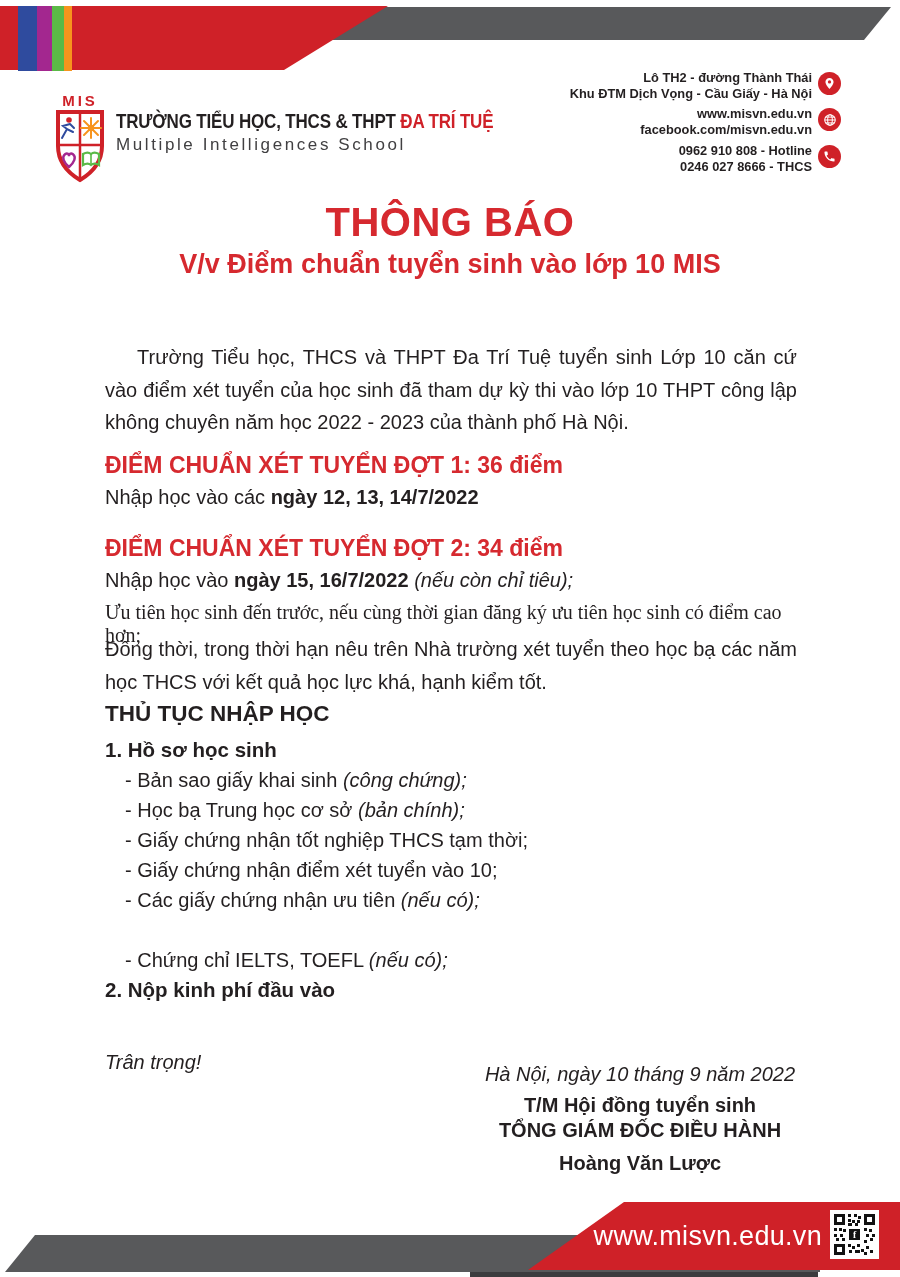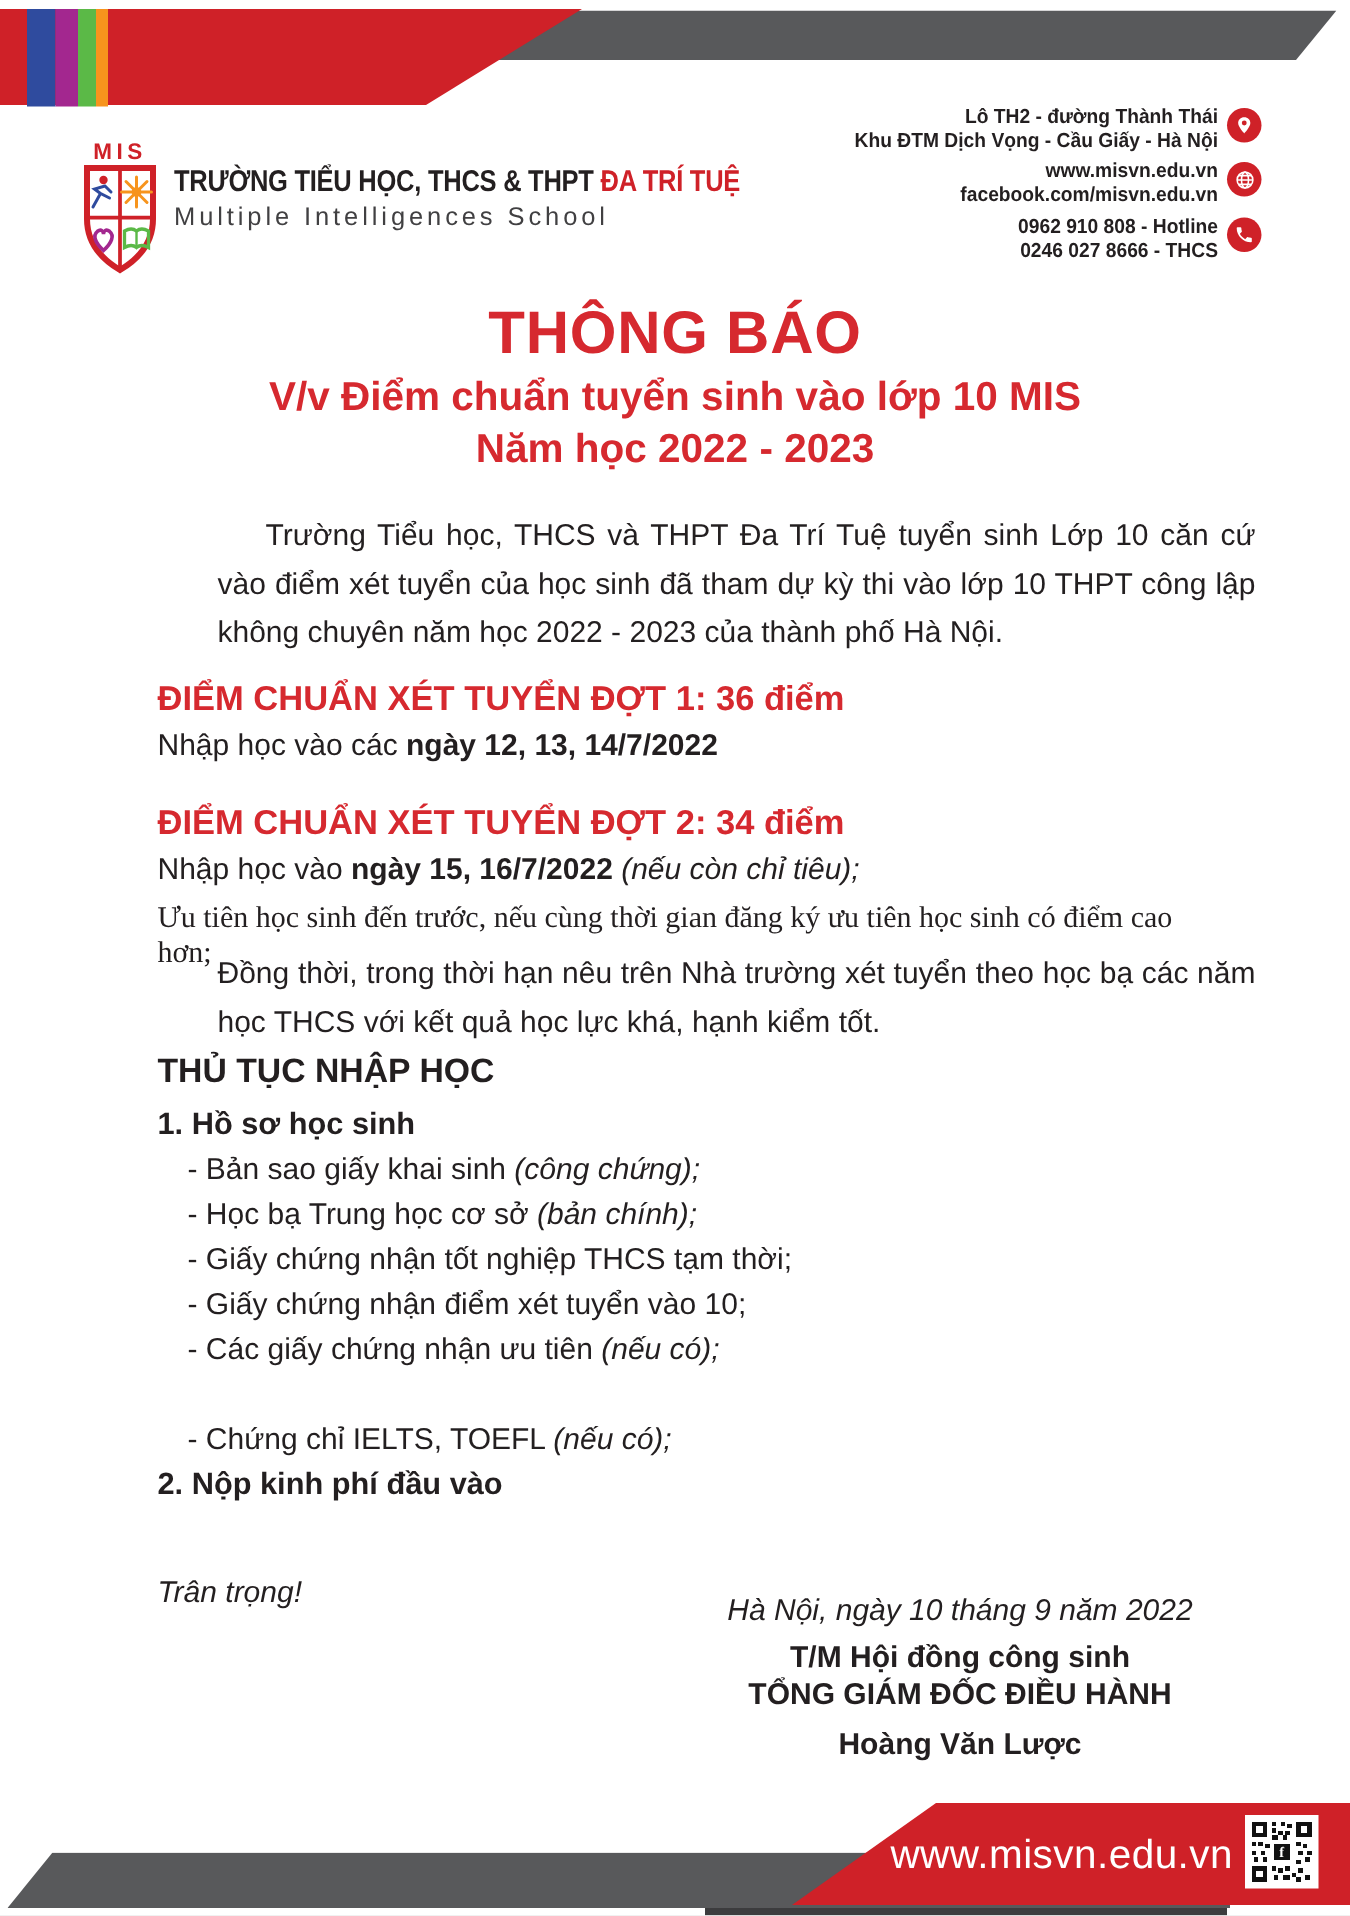--- a/index.html
+++ b/index.html
@@ -34,21 +34,21 @@
   .cicon{position:absolute; left:818px; width:23px; height:23px; border-radius:50%;
     background:#cf2128; display:flex; align-items:center; justify-content:center;}
 
   
   .title{position:absolute; left:0; top:200px; width:900px; text-align:center;
     color:#d6292f; font-size:40px; font-weight:bold; letter-spacing:.5px;}
   .subtitle{position:absolute; left:0; width:900px; text-align:center;
     color:#d6292f; font-size:27px; font-weight:bold;}
   .sub1{top:249px;} .sub2{top:284px;}
 
-  .para{position:absolute; left:105px; width:692px; font-size:20px; line-height:32.5px;margin-left:40px;}
+  .para{position:absolute; left:105px; width:692px; font-size:20px; line-height:32.5px;}
   .intro{top:341px; text-align:justify; text-indent:32px;}
   .redhead{position:absolute; left:105px; width:692px; color:#d6292f;
     font-size:23px; font-weight:bold; white-space:nowrap;}
   .line{position:absolute; left:105px; width:692px; font-size:20px; white-space:nowrap;}
   .docs-item{position:absolute; left:125px; width:672px; font-size:20px; white-space:nowrap;}
   .b{font-weight:bold;} .i{font-style:italic;}
   .blackhead{position:absolute; left:105px; font-size:22.5px; font-weight:bold; white-space:nowrap;}
 
   
   .sig{position:absolute; left:470px; width:340px; text-align:center; font-size:20px; white-space:nowrap;}
@@ -130,21 +130,20 @@
   <div class="contact-line" style="top:143px;">0962 910 808 - Hotline</div>
   <div class="contact-line" style="top:159px;">0246 027 8666 - THCS</div>
   <div class="cicon" style="top:145px;">
     <svg width="13" height="13" viewBox="0 0 24 24">
         <path d="M6.6 10.8 C8 13.6 10.4 16 13.2 17.4 L15.4 15.2 C15.7 14.9 16.1 14.8 16.5 15 C17.7 15.4 19 15.6 20.3 15.6 C20.9 15.6 21.3 16 21.3 16.6 V20.3 C21.3 20.9 20.9 21.3 20.3 21.3 C10.6 21.3 2.7 13.4 2.7 3.7 C2.7 3.1 3.1 2.7 3.7 2.7 H7.4 C8 2.7 8.4 3.1 8.4 3.7 C8.4 5 8.6 6.3 9 7.5 C9.1 7.9 9.1 8.3 8.8 8.6 Z" fill="#ffffff"></path>
       </svg>
   </div>
 
   <div class="title">THÔNG BÁO</div>
   <div class="subtitle sub1">V/v Điểm chuẩn tuyển sinh vào lớp 10 MIS</div>
-  <div class="subtitle sub2">Năm học 2022 - 2023</div>
 
   <div class="para intro">Trường Tiểu học, THCS và THPT Đa Trí Tuệ tuyển sinh Lớp 10 căn cứ vào điểm xét tuyển của học sinh đã tham dự kỳ thi vào lớp 10 THPT công lập không chuyên năm học 2022 - 2023 của thành phố Hà Nội.</div>
 
   <div class="redhead" style="top:452px;">ĐIỂM CHUẨN XÉT TUYỂN ĐỢT 1: 36 điểm</div>
   <div class="line" style="top:486px;"><span>Nhập học vào các </span><span class="b">ngày 12, 13, 14/7/2022</span></div>
 
   <div class="redhead" style="top:535px;">ĐIỂM CHUẨN XÉT TUYỂN ĐỢT 2: 34 điểm</div>
   <div class="line" style="top:569px;"><span>Nhập học vào </span><span class="b">ngày 15, 16/7/2022 </span><span class="i">(nếu còn chỉ tiêu);</span></div>
 
   <div class="line" style="top:601px; white-space:normal;font-family:Liberation Serif, serif;">Ưu tiên học sinh đến trước, nếu cùng thời gian đăng ký ưu tiên học sinh có điểm cao hơn;</div>
@@ -157,21 +156,21 @@
   <div class="docs-item" style="top:799px;"><span>- Học bạ Trung học cơ sở </span><span class="i">(bản chính);</span></div>
   <div class="docs-item" style="top:829px;"><span>- Giấy chứng nhận tốt nghiệp THCS tạm thời;</span></div>
   <div class="docs-item" style="top:859px;"><span>- Giấy chứng nhận điểm xét tuyển vào 10;</span></div>
   <div class="docs-item" style="top:889px;"><span>- Các giấy chứng nhận ưu tiên </span><span class="i">(nếu có);</span></div>
   <div class="docs-item" style="top:949px;"><span>- Chứng chỉ IELTS, TOEFL </span><span class="i">(nếu có);</span></div>
 
   <div class="blackhead" style="top:978px; font-size:20.5px;text-align:right;">2. Nộp kinh phí đầu vào</div>
   <div class="line i" style="top:1010px;margin-top:41px;">Trân trọng!</div>
 
   <div class="sig sig-date">Hà Nội, ngày 10 tháng 9 năm 2022</div>
-  <div class="sig sig-role1">T/M Hội đồng công sinh</div>
+  <div class="sig sig-role1">T/M Hội đồng tuyển sinh</div>
   <div class="sig sig-role2">TỔNG GIÁM ĐỐC ĐIỀU HÀNH</div>
   <div class="sig sig-name">Hoàng Văn Lược</div>
 
   <div class="ftr-shadow"></div>
   <div class="ftr-gray"></div>
   <div class="ftr-red"></div>
   <div class="ftr-site">www.misvn.edu.vn</div>
   <div class="qr">
     <svg width="43" height="43" viewBox="0 0 29 29" shape-rendering="crispEdges">
       <rect width="29" height="29" fill="#ffffff"></rect>

